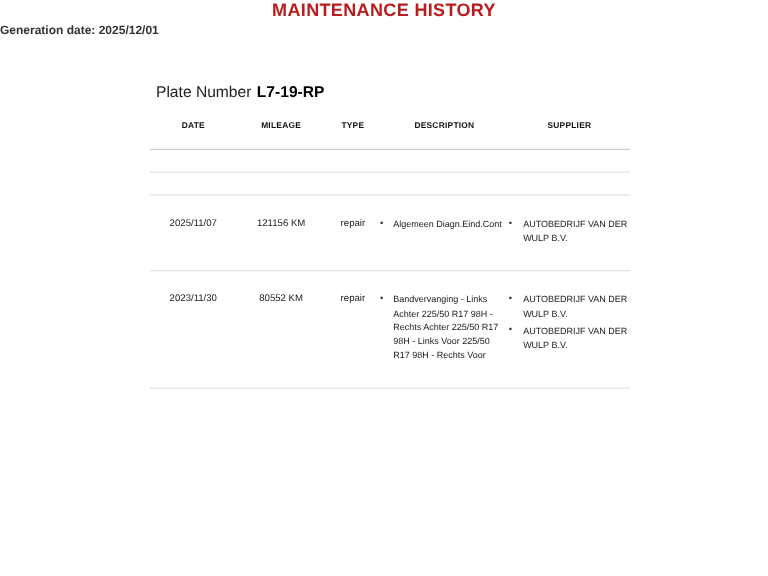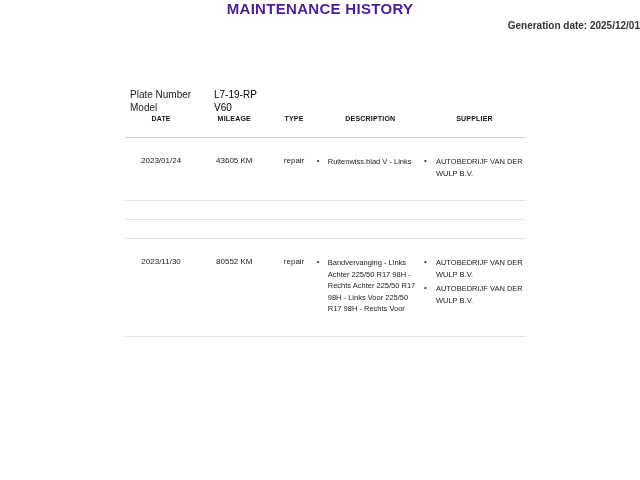--- a/index.html
+++ b/index.html
@@ -20,48 +20,47 @@
     height: 480px;
     background: #ffffff;
   }
   .doc-title {
     text-align: center;
     font-size: 15px;
     font-weight: bold;
     letter-spacing: 0.3px;
     margin: 0;
     padding-top: 0px;
-    color: #4c1d95;
+    color: #b91c1c;
   }
   .doc-subtitle {
-    text-align: right;
+    text-align: left;
     font-size: 10px;
     font-weight: bold;
     color: #333333;
     margin: 3px 0 0 0;
   }
   .vehicle-block {
     margin: 38px 0 0 0;
     padding-left: 130px;
   }
   .vehicle-row {
     display: flex;
     align-items: baseline;
     height: 13px;
   }
   .vehicle-label {
     width: 84px;
-    font-size: 10px;
+    font-size: 13px;
     color: #222222;
     flex: 0 0 84px;
-    margin-top: 20px;
   }
   .vehicle-value {
-    font-size: 10px;
-    font-weight: normal;
+    font-size: 13px;
+    font-weight: bold;
     color: #000000;
   }
   table.history {
     margin-top: 20px;
     margin-left: 125px;
     border-collapse: collapse;
     width: 400px;
     table-layout: fixed;
   }
   table.history th {
@@ -126,70 +125,66 @@
 <div class="page">
 
   <h1 class="doc-title">MAINTENANCE HISTORY</h1>
   <div class="doc-subtitle">Generation date: 2025/12/01</div>
 
   <div class="vehicle-block">
     <div class="vehicle-row">
       <span class="vehicle-label">Plate Number</span>
       <span class="vehicle-value">L7-19-RP</span>
     </div>
-    <div class="vehicle-row">
-      <span class="vehicle-label">Model</span>
-      <span class="vehicle-value">V60</span>
-    </div>
   </div>
 
   <table class="history">
     <thead>
       <tr>
         <th class="col-date">DATE</th>
         <th class="col-mileage">MILEAGE</th>
         <th class="col-type">TYPE</th>
         <th class="col-desc">DESCRIPTION</th>
         <th class="col-supplier">SUPPLIER</th>
       </tr>
       <tr class="header-underline">
         <td colspan="5">
             <div class="row-line"></div>
           </td>
       </tr>
     </thead>
     <tbody>
 
+      <tr class="row-sep">
+        <td colspan="5">
+            <div class="row-line"></div>
+          </td>
+      </tr>
+
+      <tr class="row-sep">
+        <td colspan="5">
+            <div class="row-line"></div>
+          </td>
+      </tr>
+
       <tr>
-        <td class="col-date">2023/01/24</td>
-        <td class="col-mileage">43605 KM</td>
+        <td class="col-date">2025/11/07</td>
+        <td class="col-mileage">121156 KM</td>
         <td class="col-type">repair</td>
         <td class="col-desc">
           <ul class="bullet-list">
-            <li class="bullet-item">Ruitenwiss.blad V - Links</li>
+            <li class="bullet-item">Algemeen Diagn.Eind.Cont</li>
           </ul>
         </td>
         <td class="col-supplier supplier">
           <ul class="bullet-list">
             <li class="bullet-item">AUTOBEDRIJF VAN DER WULP B.V.</li>
           </ul>
         </td>
       </tr>
-      <tr class="row-sep">
-        <td colspan="5">
-            <div class="row-line"></div>
-          </td>
-      </tr>
-
-      <tr class="row-sep">
-        <td colspan="5">
-            <div class="row-line"></div>
-          </td>
-      </tr>
-
       <tr class="row-sep">
         <td colspan="5">
             <div class="row-line"></div>
           </td>
       </tr>
 
       <tr>
         <td class="col-date">2023/11/30</td>
         <td class="col-mileage">80552 KM</td>
         <td class="col-type">repair</td>

